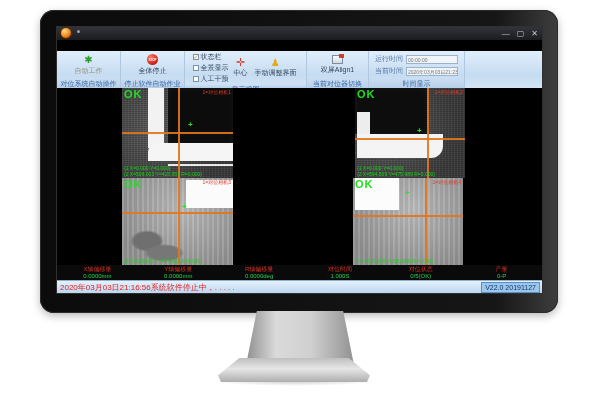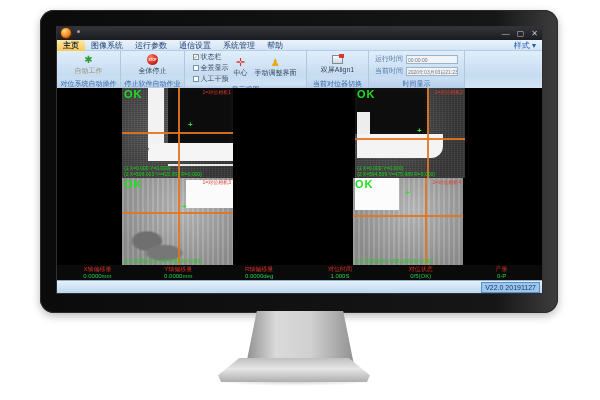--- a/index.html
+++ b/index.html
@@ -139,32 +139,20 @@
     <div class="titlebar">
       <div class="orb"></div>
       <div class="qa-dot"></div>
       <div class="winbtns">
         <span>—</span>
         <span>▢</span>
         <span>✕</span>
       </div>
     </div>
 
-    <div class="tabrow">
-      <div class="tab selected">主页</div>
-      <div class="tab">图像系统</div>
-      <div class="tab">运行参数</div>
-      <div class="tab">通信设置</div>
-      <div class="tab">系统管理</div>
-      <div class="tab">帮助</div>
-      <div class="style-menu">
-        <span>样式</span>
-        <span>▾</span>
-      </div>
-    </div>
 
     <div class="ribbon">
 
       <div class="rgroup" style="width:64px;">
         <div class="rgcontent">
           <div class="bigbtn">
             <span class="icon-run">✱</span>
             <span class="cap dim">自动工作</span>
           </div>
         </div>
@@ -319,17 +307,18 @@
         <div class="mlabel">对位状态</div>
           <div class="mvalue">0/5(OK)</div>
       </div>
       <div class="mcol">
         <div class="mlabel">产量</div>
           <div class="mvalue">0-P</div>
       </div>
     </div>
 
     <div class="statusbar">
+      <span class="statusmsg">2020年03月03日21:16:56系统软件停止中，. . . . .</span>
       <span class="version">V22.0 20191127</span>
     </div>
 
   </div>
 </div>
 
 </body></html>

